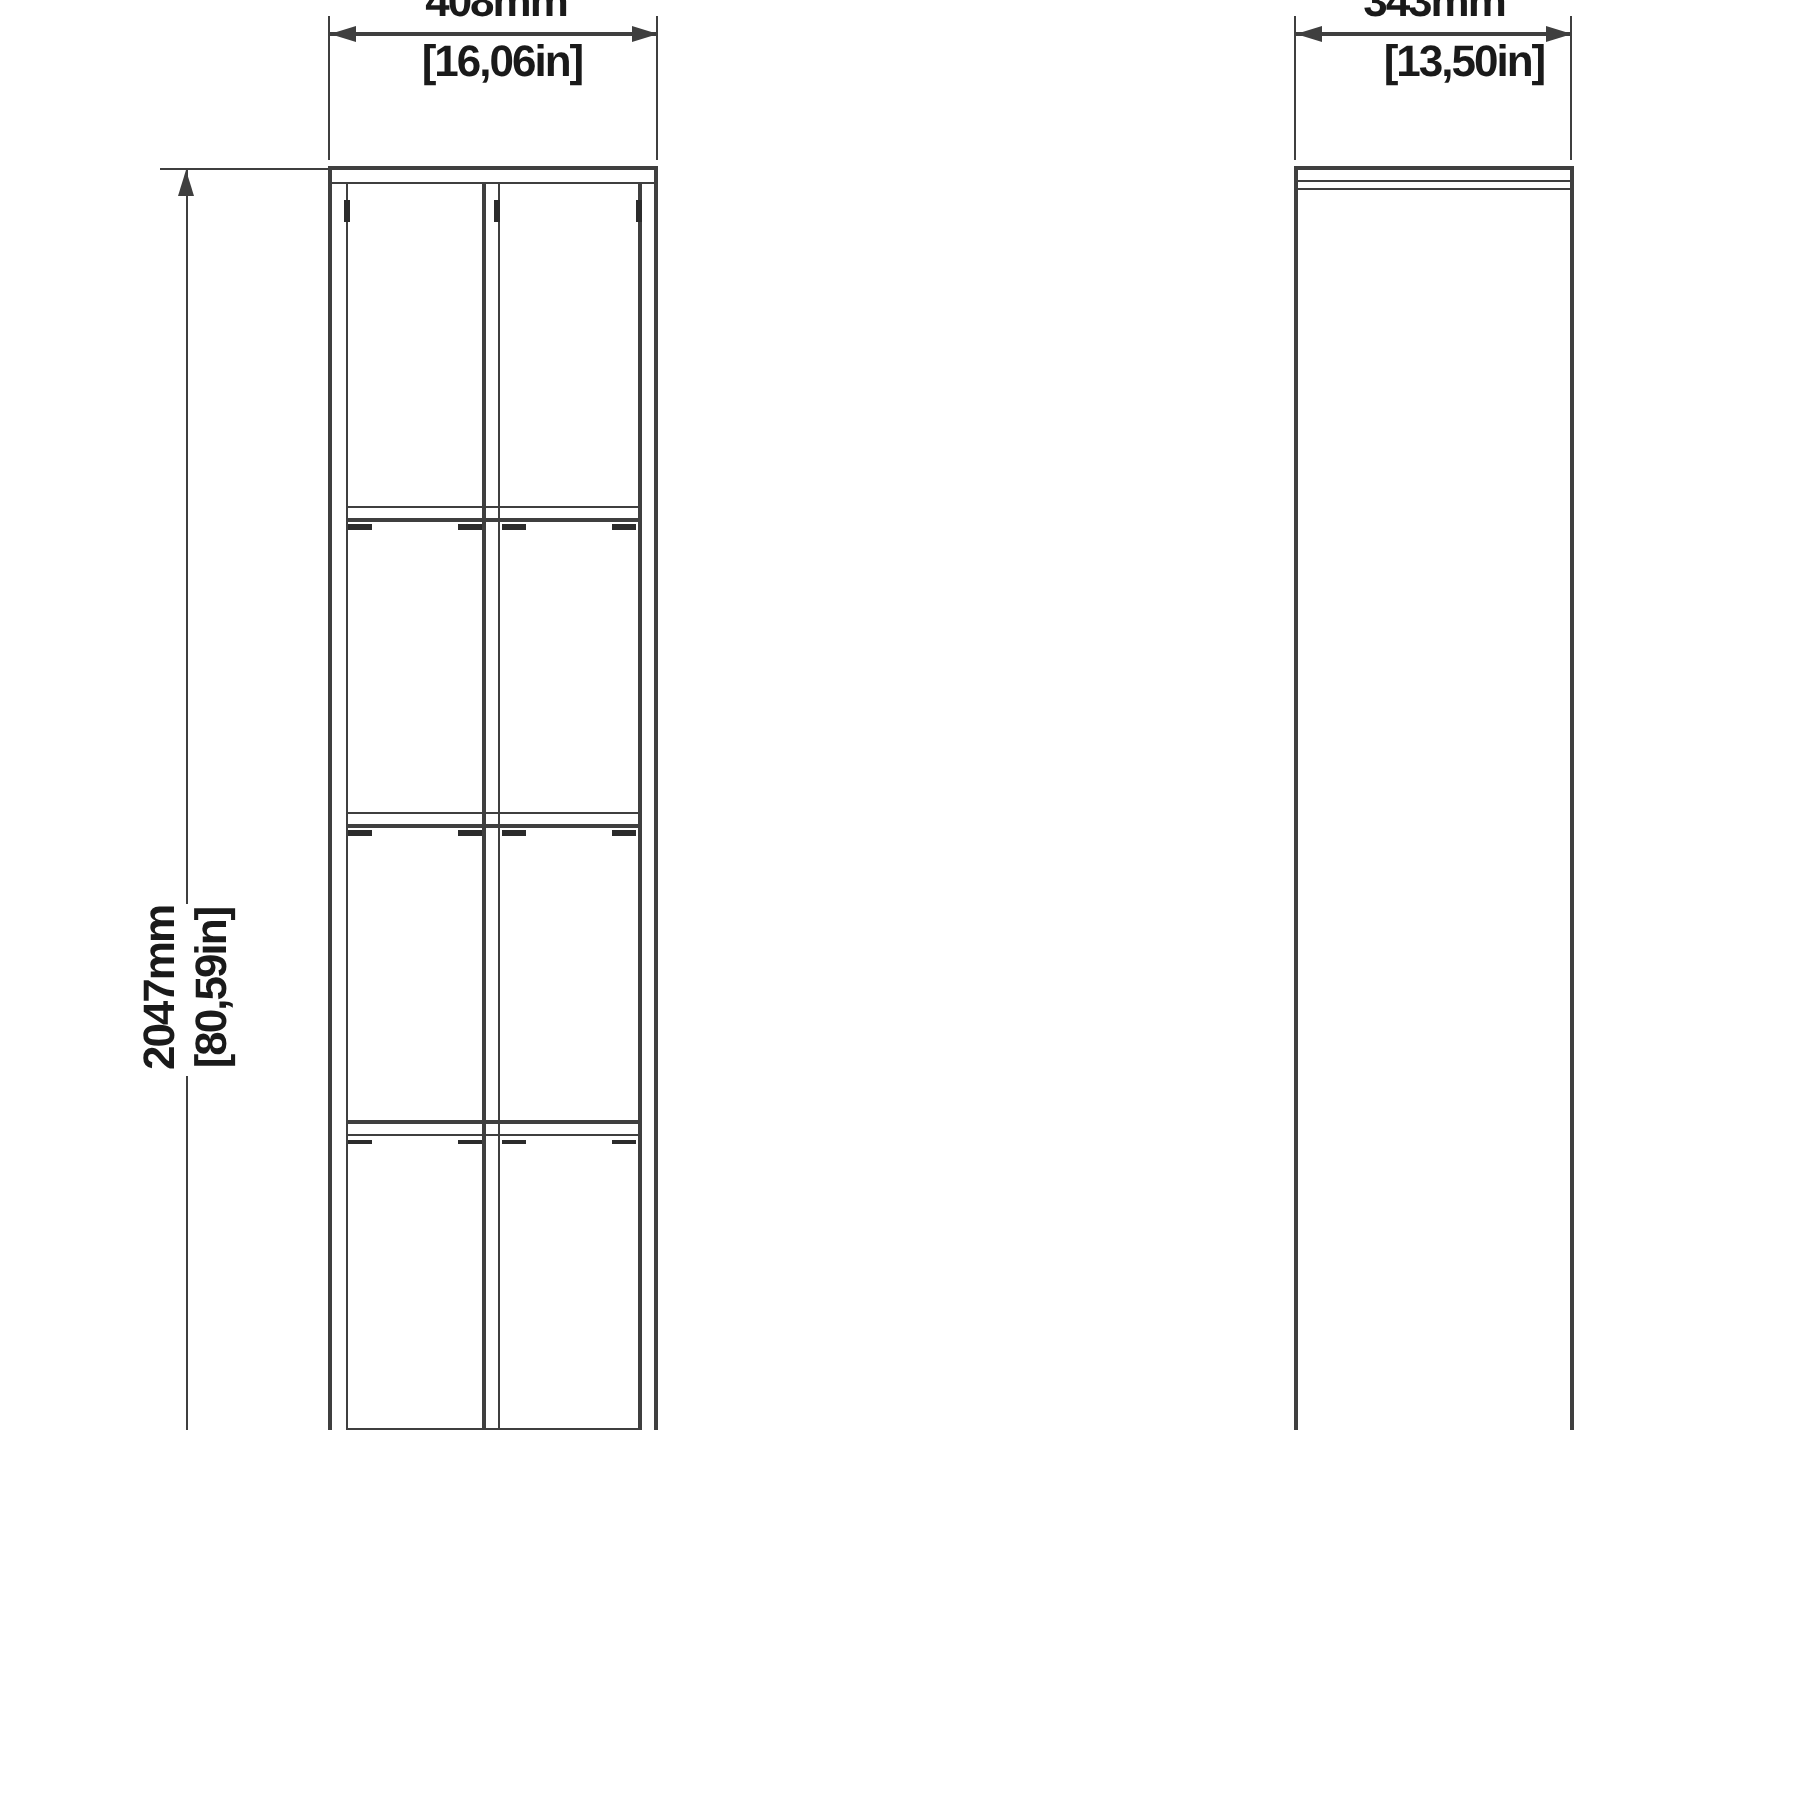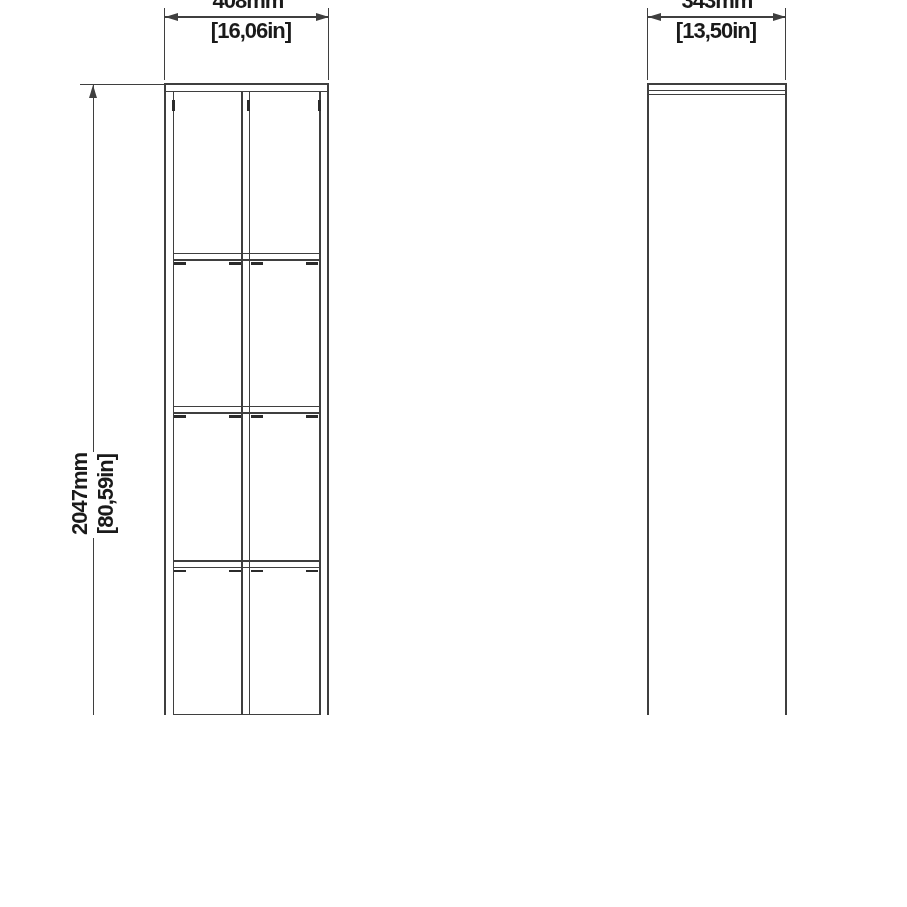--- a/index.html
+++ b/index.html
@@ -53,21 +53,21 @@
     <div class="dim-label" style="left:191px; top:19px; width:120px;">[16,06in]</div>
   </div>
 
   <div class="grp">
     <div class="ln" style="left:646.5px; top:8px; width:1.5px; height:72px;"></div>
     <div class="ln" style="left:784.5px; top:8px; width:1.5px; height:72px;"></div>
     <div class="ln" style="left:647px; top:16px; width:139px; height:1.5px;"></div>
     <div class="arrow arr-left" style="left:647.5px; top:13px;"></div>
     <div class="arrow arr-right" style="left:773px;   top:13px;"></div>
     <div class="dim-label" style="left:657px; top:-11px; width:120px;">343mm</div>
-    <div class="dim-label" style="left:656px; top:19px; width:120px;">[13,50in]</div>
+    <div class="dim-label" style="left:672px; top:19px; width:120px;">[13,50in]</div>
   </div>
 
   <div class="grp">
     <div class="ln" style="left:80px; top:83.5px;  width:84px; height:1.5px;"></div>
     <div class="ln" style="left:80px; top:900.5px; width:84px; height:1.5px;"></div>
     <div class="ln" style="left:92.5px; top:85px;  width:1.5px; height:367px;"></div>
     <div class="ln" style="left:92.5px; top:538px; width:1.5px; height:363px;"></div>
     <div class="arrow arr-up" style="left:89.25px; top:85px;"></div>
     <div class="arrow arr-down" style="left:89.25px; top:888px;"></div>
     <div class="dim-label vlabel" style="left:35px; top:482px; width:90px; height:24px;">2047mm</div>

